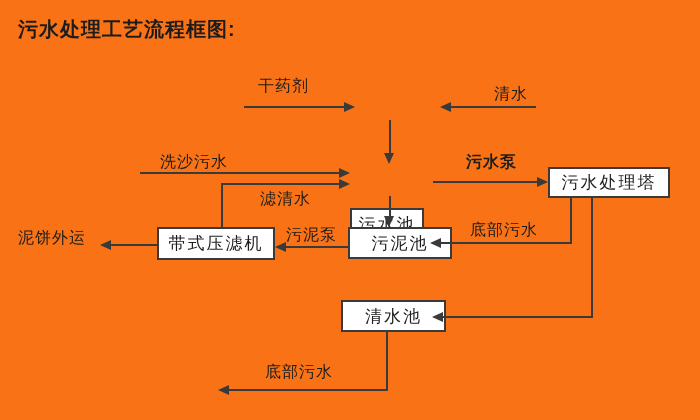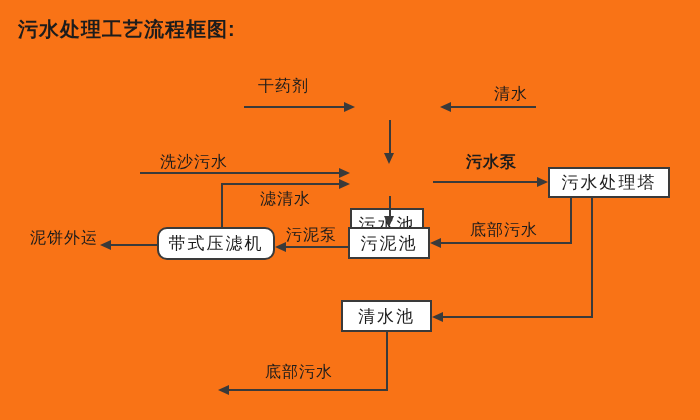--- a/index.html
+++ b/index.html
@@ -29,23 +29,23 @@
 </style>
 </head>
 <body>
 
 <div class="canvas">
 
   <div class="title">污水处理工艺流程框图:</div>
 
   <div class="box" style="left:350px; top:164px; width:74px;  height:32px;margin-top:44px;">污水池</div>
   <div class="box" style="left:548px; top:167px; width:122px; height:31px;">污水处理塔</div>
-  <div class="box" style="left:348px; top:227px; width:82px;  height:32px;font-family:Liberation Serif, serif;">污泥池</div>
-  <div class="box" style="left:157px; top:227px; width:118px; height:33px;border-radius:10px;">带式压滤机</div>
-  <div class="box" style="left:341px; top:300px; width:91px;  height:32px;">清水池</div>
+  <div class="box" style="left:348px; top:227px; width:104px;  height:32px;font-family:Liberation Serif, serif;">污泥池</div>
+  <div class="box" style="left:157px; top:227px; width:118px; height:33px;">带式压滤机</div>
+  <div class="box" style="left:341px; top:300px; width:105px;  height:32px;">清水池</div>
 
   <div class="lbl" style="left:258px; top:76px;">干药剂</div>
   <div class="hl" style="left:244px; top:106px; width:100px;"></div>
   <div class="ar r" style="left:344px; top:102px;"></div>
 
   <div class="lbl" style="left:478px; top:84px;margin-left:16px;">清水</div>
   <div class="hl" style="left:451px; top:106px; width:85px;"></div>
   <div class="ar l" style="left:440px; top:102px;"></div>
 
   <div class="vl" style="left:389px; top:120px; height:33px;"></div>
@@ -69,21 +69,21 @@
 
   <div class="lbl" style="left:470px; top:220px;">底部污水</div>
   <div class="vl" style="left:570px; top:198px; height:46px;"></div>
   <div class="hl" style="left:441px; top:242px; width:131px;"></div>
   <div class="ar l" style="left:430px; top:238px;"></div>
 
   <div class="lbl" style="left:286px; top:225px;">污泥泵</div>
   <div class="hl" style="left:286px; top:246px; width:62px;"></div>
   <div class="ar l" style="left:275px; top:242px;"></div>
 
-  <div class="lbl" style="left:30px; top:228px;text-align:right;">泥饼外运</div>
+  <div class="lbl" style="left:18px; top:228px;text-align:right;">泥饼外运</div>
   <div class="hl" style="left:111px; top:244px; width:46px;"></div>
   <div class="ar l" style="left:100px; top:240px;"></div>
 
   <div class="vl" style="left:591px; top:198px; height:120px;"></div>
   <div class="hl" style="left:443px; top:316px; width:150px;"></div>
   <div class="ar l" style="left:432px; top:312px;"></div>
 
   <div class="lbl" style="left:265px; top:362px;">底部污水</div>
   <div class="vl" style="left:386px; top:332px; height:58px;"></div>
   <div class="hl" style="left:229px; top:389px; width:159px;"></div>

